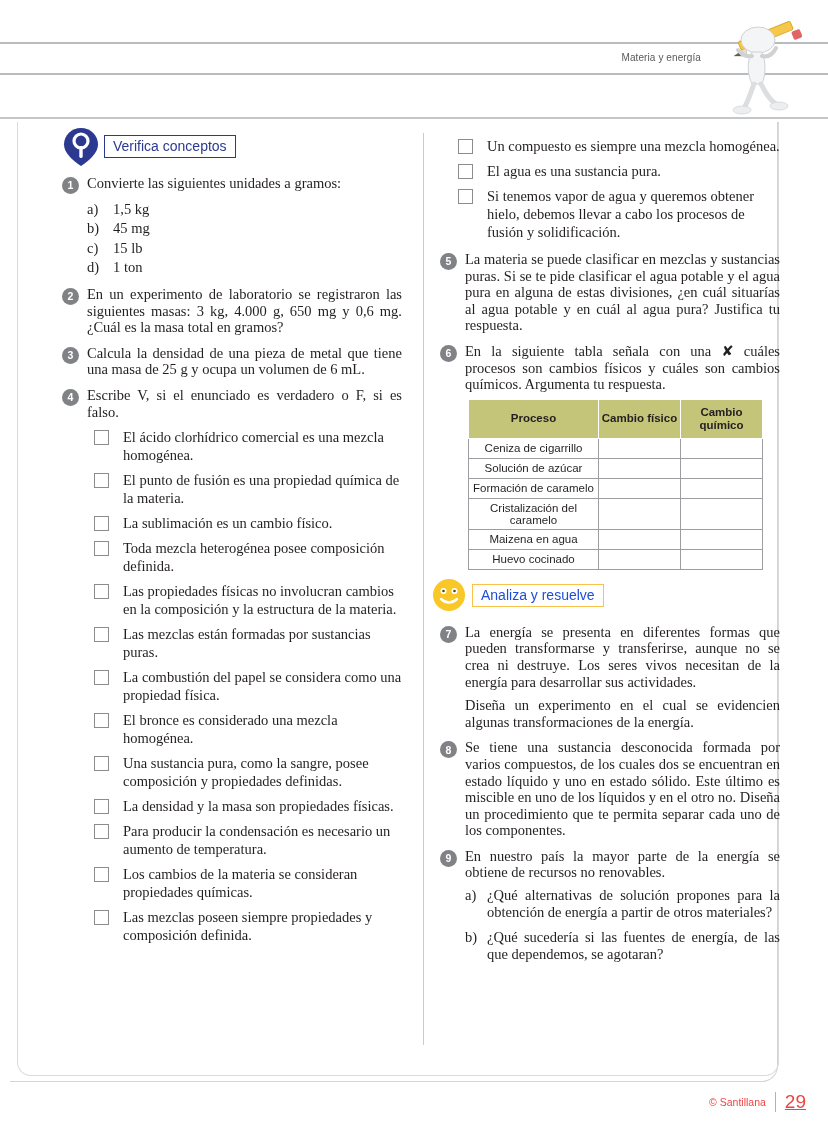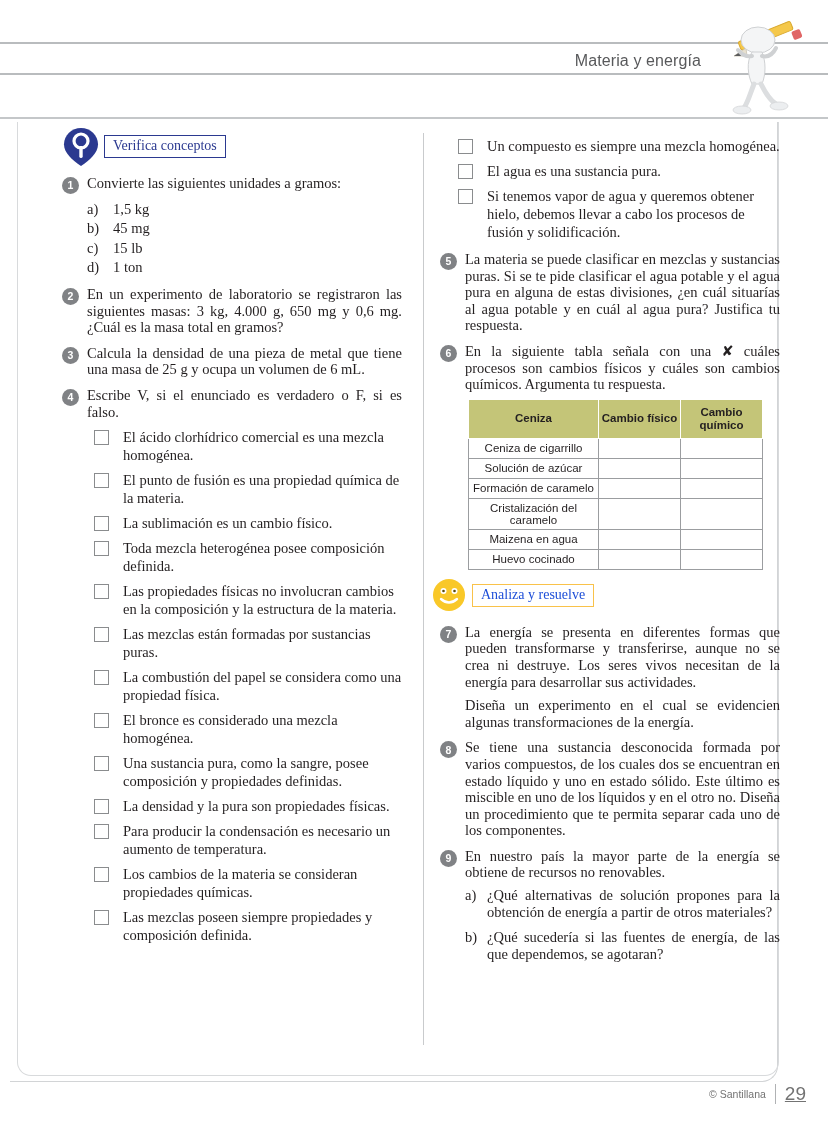--- a/index.html
+++ b/index.html
@@ -15,21 +15,21 @@
 
   
   .rule { position:absolute; left:0; width:828px; height:2px; background:#b9bcbe; }
   .rule.r1 { top:42px; }
   .rule.r2 { top:73px; }
   .rule.r3 { top:117px; background:#c4c7c9; }
 
   .header-title {
     position:absolute; right:127px; top:52px;
     font-family:"Liberation Sans", sans-serif;
-    font-size:16px; color:#58595b; letter-spacing:.1px;
+    font-size:10px; color:#58595b; letter-spacing:.1px;
   }
 
   
   .mascot { position:absolute; right:18px; top:18px; width:110px; height:100px; }
 
   
   .frame-outer {
     position:absolute; left:10px; top:122px; width:768px; height:960px;
     border:1px solid #d2d4d6; border-top:none; border-left:none;
     border-radius:0 0 16px 0;
@@ -51,21 +51,21 @@
   .col-right { left:440px; }
 
   
   .sec-head { position:relative; height:34px; margin-bottom:8px; }
   .sec-badge {
     position:absolute; left:0; top:-6px; width:38px; height:40px;
   }
   .sec-label {
     position:absolute; left:42px; top:2px;
     border:1px solid; padding:2px 8px 3px 8px;
-    font-family:Liberation Serif, serif;
+    font-family:Liberation Sans, sans-serif;
     font-size:14px; line-height:16px; white-space:nowrap;
   }
   .sec-label.blue   { color:#2b3990; border-color:#2b3990; }
   .sec-label.orange { color:#1d4ed8; border-color:#f9c24a; }
 
   
   .q { position:relative; padding-left:25px; margin-bottom:9px; }
   .q-num {
     position:absolute; left:0; top:2px;
     width:17px; height:17px; border-radius:50%;
@@ -113,23 +113,23 @@
   table.proc td {
     border:1px solid #9b9da0; font-size:11.5px;
     padding:3px 4px; height:20px; text-align:center; color:#231f20;margin-top:34px;
   }
   table.proc td.proc-name { width:130px; }
   table.proc td.blank { width:82px; }
   table.proc tr:last-child td:last-child { border-bottom-right-radius:7px; }
 
   
   .footer {
-    position:absolute; right:22px; bottom:38px;
+    position:absolute; right:22px; bottom:30px;
     display:flex; align-items:center; gap:9px;
-    font-family:"Liberation Sans", sans-serif; color:#737373;
+    font-family:"Liberation Sans", sans-serif; color:#ef4444;
   }
   .footer .cr { font-size:10.5px; }
   .footer .bar { width:1px; height:20px; background:#b0b2b4; }
   .footer .pg { font-size:19px;text-decoration:underline; }
 </style>
 </head>
 <body>
 
 <div class="rule r1"></div>
 <div class="rule r2"></div>
@@ -245,21 +245,21 @@
   <div class="cb-row">
     <span class="box"></span>
     <span class="cb-text">El bronce es considerado una mezcla homogénea.</span>
   </div>
   <div class="cb-row">
     <span class="box"></span>
     <span class="cb-text">Una sustancia pura, como la sangre, posee composición y propiedades definidas.</span>
   </div>
   <div class="cb-row">
     <span class="box"></span>
-    <span class="cb-text">La densidad y la pura son propiedades físicas.</span>
+    <span class="cb-text">La densidad y la masa son propiedades físicas.</span>
   </div>
   <div class="cb-row">
     <span class="box"></span>
     <span class="cb-text">Para producir la condensación es necesario un aumento de temperatura.</span>
   </div>
   <div class="cb-row">
     <span class="box"></span>
     <span class="cb-text">Los cambios de la materia se consideran propiedades químicas.</span>
   </div>
   <div class="cb-row">
@@ -289,21 +289,21 @@
   </div>
 
   <div class="q" style="margin-bottom:4px;">
     <div class="q-num">6</div>
     <div class="q-text">En la siguiente tabla señala con una ✘ cuáles procesos son cambios físicos y cuáles son cambios químicos. Argumenta tu respuesta.</div>
   </div>
 
   <table class="proc">
     <thead>
       <tr>
-        <th>Ceniza</th>
+        <th>Proceso</th>
         <th>Cambio físico</th>
         <th>Cambio químico</th>
       </tr>
     </thead>
     <tbody>
       <tr>
         <td class="proc-name">Ceniza de cigarrillo</td>
         <td class="blank"></td>
         <td class="blank"></td>
       </tr>

